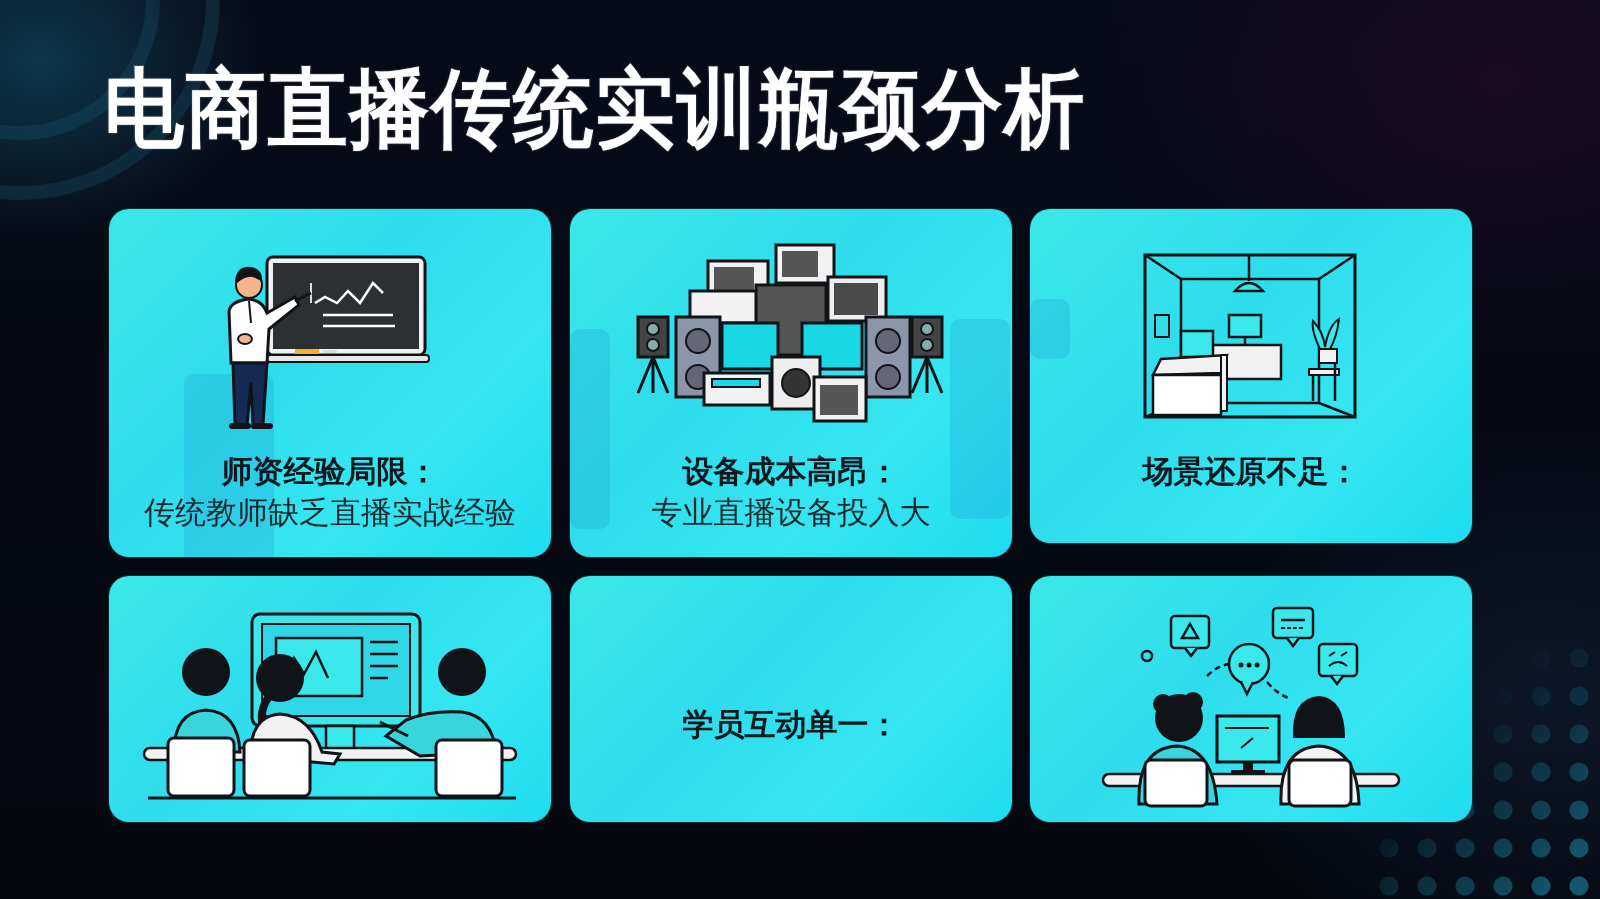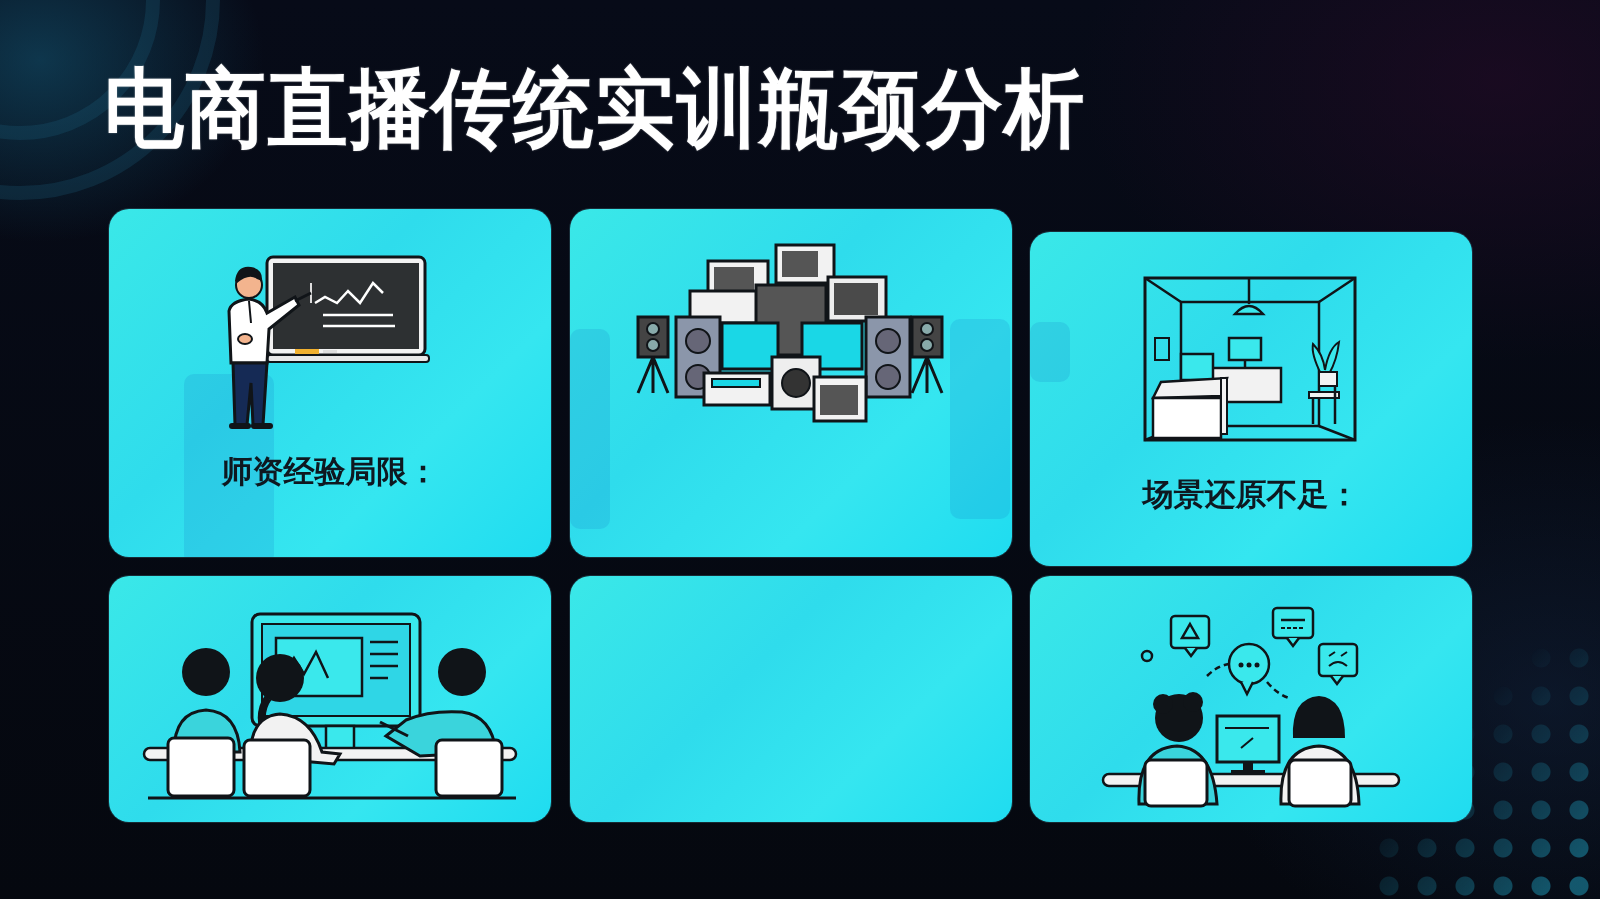--- a/index.html
+++ b/index.html
@@ -99,20 +99,21 @@
         <line x1="34" y1="48" x2="36" y2="70" stroke="#101418" stroke-width="2"></line>
         <line x1="80" y1="48" x2="96" y2="40" stroke="#101418" stroke-width="3"></line>
         <ellipse cx="30" cy="86" rx="7" ry="5" fill="#f3b48e" stroke="#101418" stroke-width="2"></ellipse>
         <path d="M18 110 L52 110 L48 172 L38 172 L36 130 L32 172 L20 172 Z" fill="#152a55" stroke="#101418" stroke-width="3"></path>
         <rect x="14" y="170" width="22" height="6" rx="3" fill="#101418"></rect>
         <rect x="36" y="170" width="22" height="6" rx="3" fill="#101418"></rect>
       </svg>
     </div>
     <div class="card-text" style="top:242px;">
       <div class="card-heading">师资经验局限：</div>
+      <div class="card-desc">传统教师缺乏直播实战经验</div>
     </div>
   </div>
 
   <div class="card" style="left:461px;top:0;width:442px;height:348px;">
     <div class="wm" style="left:0px;top:120px;width:40px;height:200px;"></div>
     <div class="wm" style="left:380px;top:110px;width:60px;height:200px;"></div>
     <div class="card-illus" style="top:34px;">
       <svg width="310" height="180" viewBox="0 0 310 180">
         <rect x="140" y="2" width="58" height="38" fill="#f2f2f2" stroke="#101418" stroke-width="3"></rect>
         <rect x="146" y="8" width="36" height="26" fill="#555"></rect>
@@ -139,23 +140,27 @@
         <rect x="86" y="80" width="56" height="46" fill="#1ad7e6" stroke="#101418" stroke-width="3"></rect>
         <rect x="166" y="80" width="60" height="46" fill="#1ad7e6" stroke="#101418" stroke-width="3"></rect>
         <rect x="68" y="130" width="66" height="32" fill="#f2f2f2" stroke="#101418" stroke-width="3"></rect>
         <rect x="76" y="136" width="48" height="8" fill="#1ad7e6" stroke="#101418" stroke-width="2"></rect>
         <rect x="136" y="114" width="48" height="52" fill="#eee" stroke="#101418" stroke-width="3"></rect>
         <circle cx="160" cy="140" r="14" fill="#333" stroke="#101418" stroke-width="2"></circle>
         <rect x="178" y="134" width="52" height="44" fill="#f2f2f2" stroke="#101418" stroke-width="3"></rect>
         <rect x="184" y="142" width="38" height="30" fill="#555"></rect>
       </svg>
     </div>
-  </div>
-
-  <div class="card" style="left:921px;top:0;width:442px;height:334px;margin-top:23px;">
+    <div class="card-text" style="top:242px;">
+      <div class="card-heading">设备成本高昂：</div>
+      <div class="card-desc">专业直播设备投入大</div>
+    </div>
+  </div>
+
+  <div class="card" style="left:921px;top:0;width:442px;height:334px;">
     <div class="wm" style="left:0px;top:90px;width:40px;height:60px;"></div>
     <div class="card-illus" style="top:42px;">
       <svg width="220" height="170" viewBox="0 0 220 170">
         <rect x="4" y="4" width="210" height="162" fill="none" stroke="#101418" stroke-width="3"></rect>
         <rect x="40" y="28" width="138" height="124" fill="none" stroke="#101418" stroke-width="2.5"></rect>
         <line x1="4" y1="4" x2="40" y2="28" stroke="#101418" stroke-width="2.5"></line>
         <line x1="214" y1="4" x2="178" y2="28" stroke="#101418" stroke-width="2.5"></line>
         <line x1="4" y1="166" x2="40" y2="152" stroke="#101418" stroke-width="2.5"></line>
         <line x1="214" y1="166" x2="178" y2="152" stroke="#101418" stroke-width="2.5"></line>
         <line x1="108" y1="4" x2="108" y2="30" stroke="#101418" stroke-width="2.5"></line>
@@ -206,20 +211,21 @@
         <path d="M246 124 L266 108 Q290 98 322 100 Q352 104 356 140 L280 144 Z" fill="#3ad4dc" stroke="#101418" stroke-width="3"></path>
         <line x1="240" y1="110" x2="268" y2="124" stroke="#101418" stroke-width="3"></line>
         <rect x="296" y="128" width="66" height="56" rx="6" fill="#ffffff" stroke="#101418" stroke-width="3"></rect>
         <line x1="8" y1="186" x2="376" y2="186" stroke="#101418" stroke-width="3"></line>
       </svg>
     </div>
   </div>
 
   <div class="card" style="left:461px;top:367px;width:442px;height:246px;">
     <div class="card-text" style="top:128px;">
+      <div class="card-heading">学员互动单一：</div>
     </div>
   </div>
 
   <div class="card" style="left:921px;top:367px;width:442px;height:246px;">
     <div class="card-illus" style="top:22px;">
       <svg width="300" height="210" viewBox="0 0 300 210">
         <rect x="70" y="18" width="38" height="32" rx="4" fill="#3ae8ec" stroke="#101418" stroke-width="2.5"></rect>
         <path d="M84 50 L90 58 L96 50" fill="#3ae8ec" stroke="#101418" stroke-width="2.5"></path>
         <polygon points="89,26 97,40 81,40" fill="none" stroke="#101418" stroke-width="2.5"></polygon>
         <circle cx="46" cy="58" r="5" fill="none" stroke="#101418" stroke-width="2.5"></circle>

